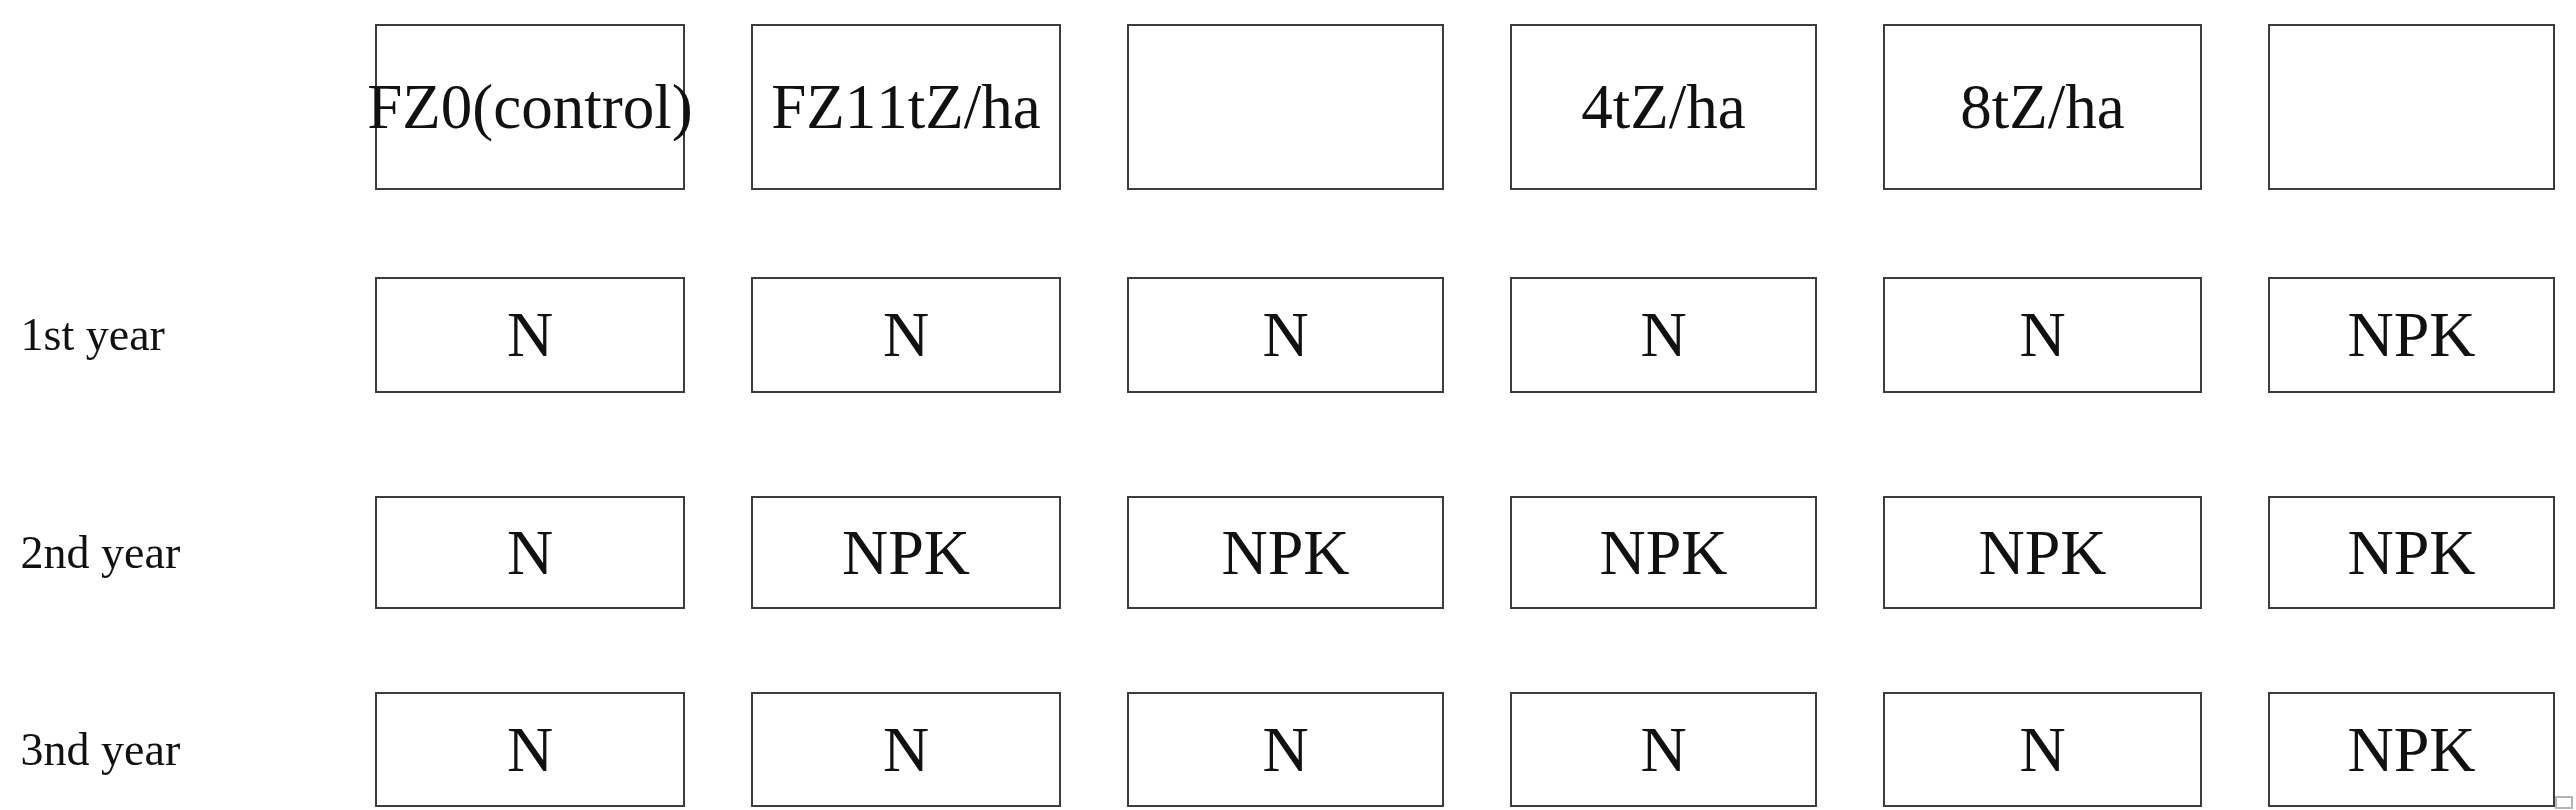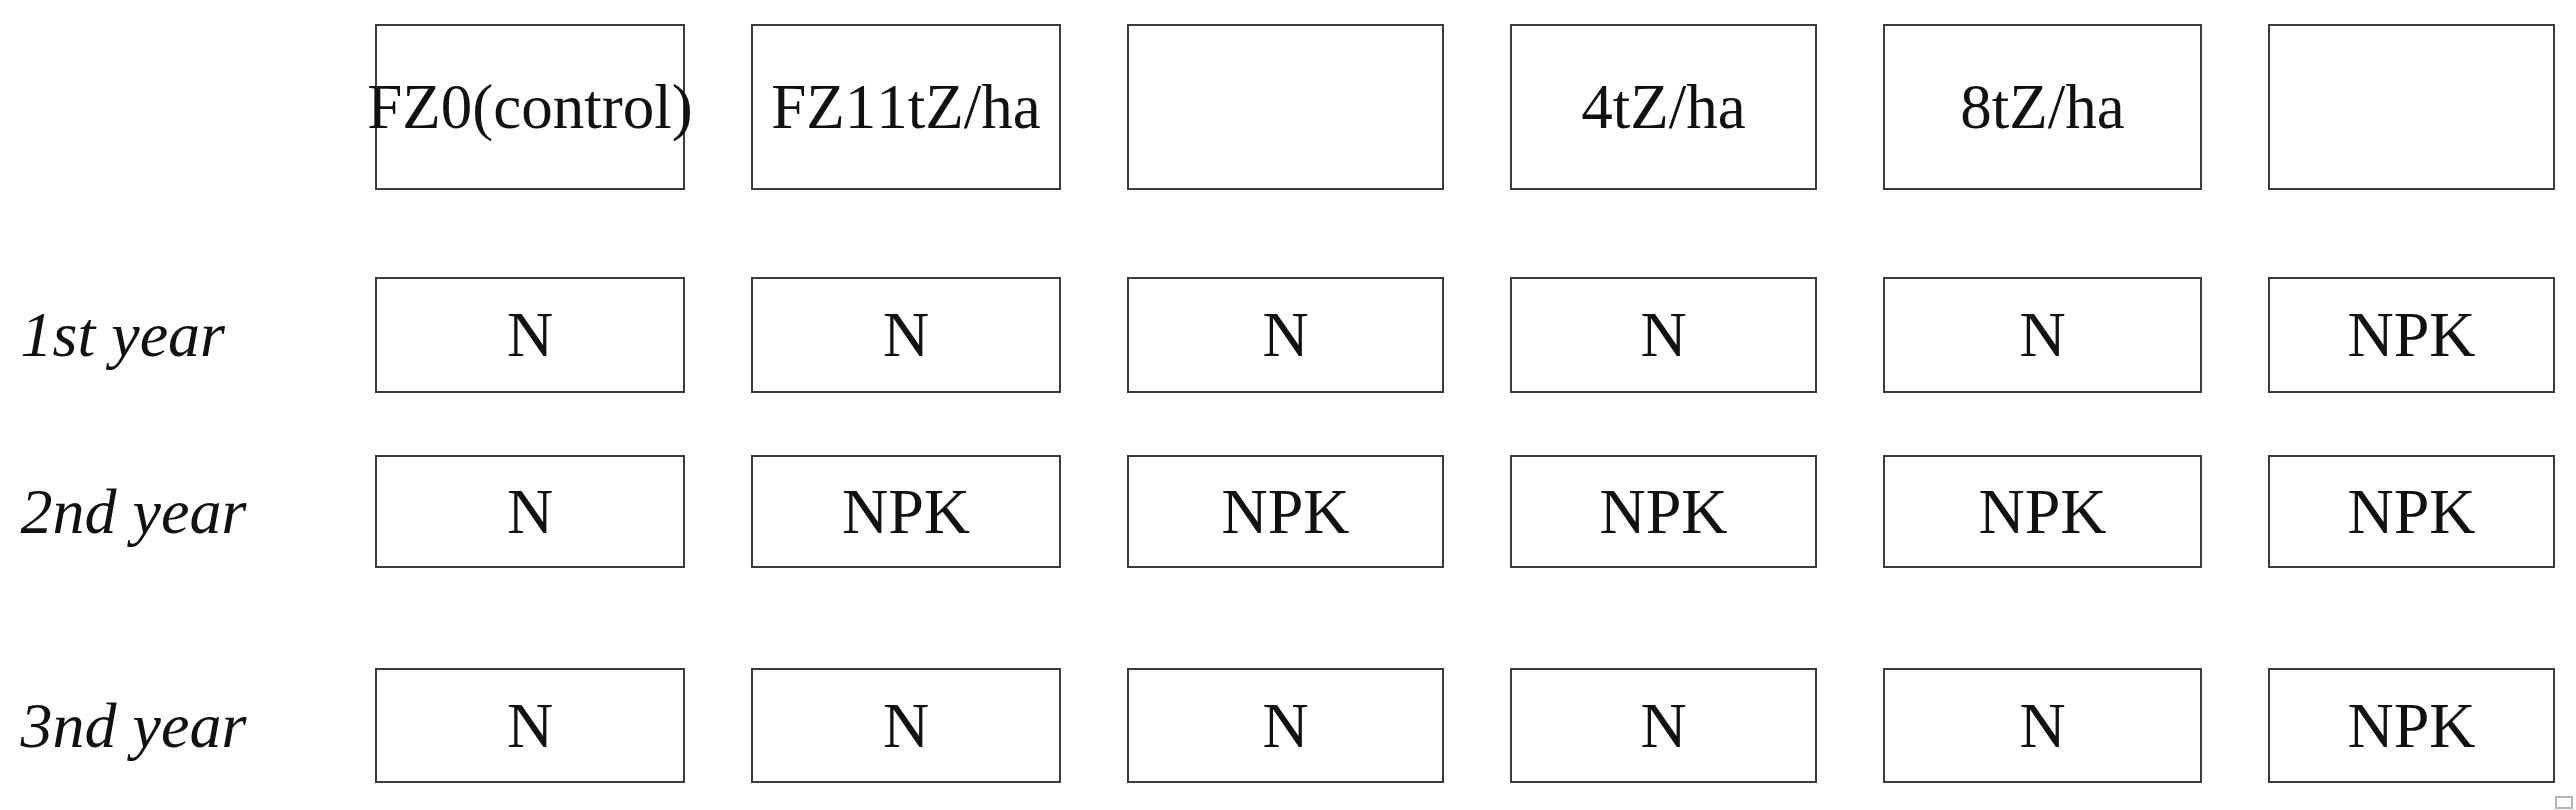--- a/index.html
+++ b/index.html
@@ -19,22 +19,22 @@
   .grid-row {
     position: absolute;
     left: 0;
     width: 2576px;
     display: grid;
     grid-template-columns: 309px 310px 310px 317px 307px 319px 287px;
     column-gap: 66px;
   }
   .row-header { top: 24px;  height: 166px; }
   .row-y1     { top: 277px; height: 116px; }
-  .row-y2     { top: 455px; height: 113px; }
-  .row-y3     { top: 668px; height: 115px; }
+  .row-y2     { top: 496px; height: 113px; }
+  .row-y3     { top: 692px; height: 115px; }
 
   .spacer {  }
 
   .box {
     box-sizing: border-box;
     border: 2.5px solid #3c3c3c;
     background: #ffffff;
     display: flex;
     align-items: center;
     justify-content: center;
@@ -46,24 +46,23 @@
     flex-direction: row;
     line-height: 1.38;
     font-size: 63px;
   }
   .year-label {
     display: flex;
     align-items: center;
     justify-content: flex-start;
     padding-left: 20.6px;
     box-sizing: border-box;
-    font-size: 64px;
+    font-size: 46px;
     line-height: 1;
     white-space: nowrap;
-    font-style: italic;
   }
   .corner-artifact {
     position: absolute;
     left: 2555px;
     top: 796px;
     width: 18px;
     height: 13.2px;
     box-sizing: border-box;
     border: 2.5px solid #b5b5b5;
     background: #ffffff;

